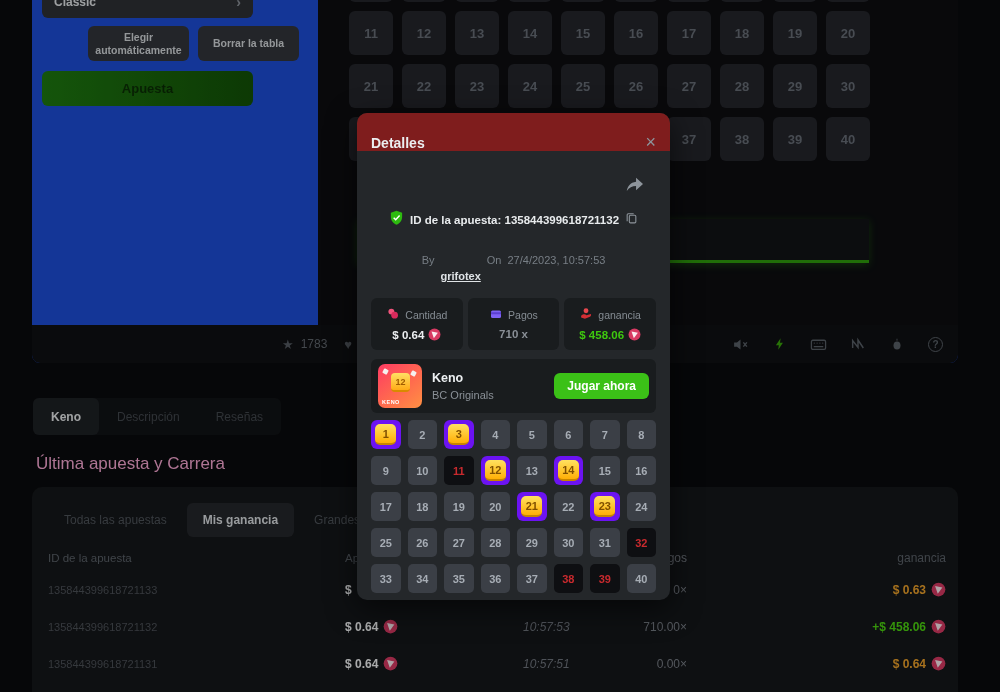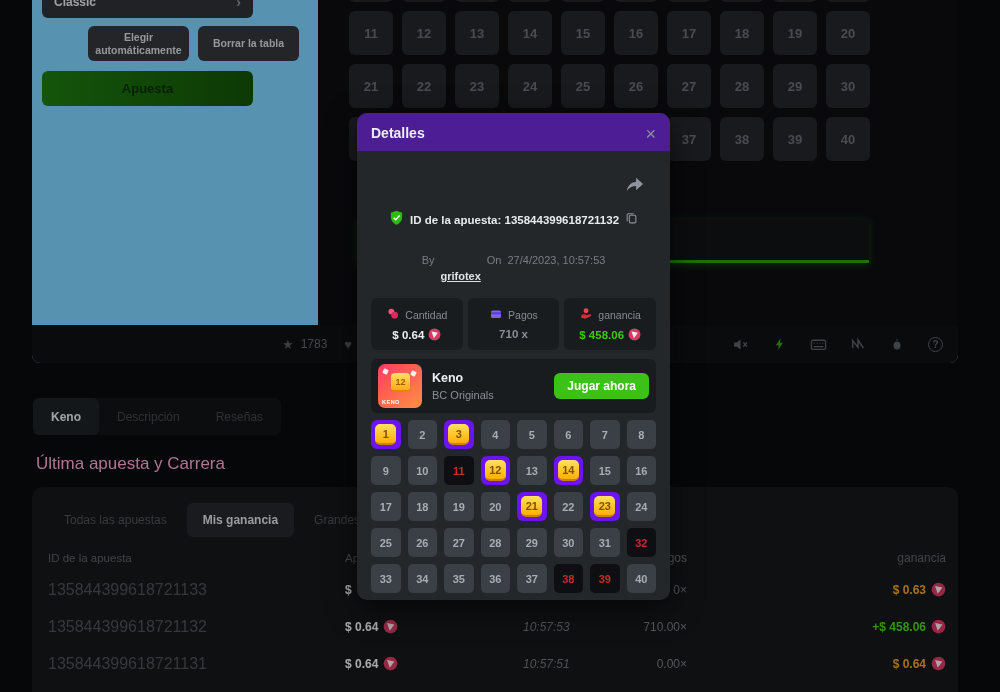--- a/index.html
+++ b/index.html
@@ -1,21 +1,21 @@
 <!DOCTYPE html>
 <html><head>
 <meta charset="utf-8">
 <style>
   * { margin:0; padding:0; box-sizing:border-box; }
   html,body { width:1000px; height:692px; overflow:hidden; }
   body { position:relative; background:#0a0b0d; font-family:"Liberation Sans",sans-serif; }
 
   
   .game-area { position:absolute; left:32px; top:0; width:926px; height:363px;
-               background:#7dd3fc; border-radius:0 0 8px 8px; }
+               background:#1d4ed8; border-radius:0 0 8px 8px; }
   .board-bg { position:absolute; left:286px; top:0; width:640px; height:325px; background:#0d0e11; }
 
   .classic-select { position:absolute; left:10px; top:-14px; width:211px; height:32px;
     background:#2e3136; border-radius:6px; display:flex; align-items:center;
     padding:0 12px; color:#e3e6e8; font-size:12px; font-weight:bold; }
   .classic-select .chev { margin-left:auto; color:#8b9198; font-size:14px; }
 
   .btn-row { position:absolute; left:10px; top:26px; width:211px; display:flex; gap:9px;margin-left:46px; }
   .gray-btn { flex:1; height:35px; background:#33363c; border:none; border-radius:6px;
     color:#d4d8db; font-size:10.5px; font-weight:bold; line-height:1.15;
@@ -52,34 +52,34 @@
 
   
   .table-panel { position:absolute; left:32px; top:487px; width:926px; height:205px;
     background:#15171a; border-radius:10px 10px 0 0; padding:16px 0 0 0; }
   .t-tabs { display:flex; gap:4px; margin-left:16px; }
   .ttab { padding:10px 16px; font-size:12px; color:#4f555b; border-radius:6px; cursor:pointer; }
   .ttab.active { background:#25282c; color:#dbdfe2; font-weight:bold; }
   .t-row { display:grid; grid-template-columns:297px 178px 60px 104px 1fr;
     align-items:center; height:37px; padding:0 12px 0 16px; }
   .t-head { height:26px; margin-top:8px; color:#5c636a; font-size:11.5px; }
-  .c-id { color:#4d5258; font-size:16px; }
+  .c-id { color:#4d5258; font-size:11px; }
   .c-amt { display:flex; align-items:center; gap:5px; color:#f2f4f5; font-size:12px; }
   .c-amt b { font-weight:bold; }
   .c-time { color:#70767e; font-size:12px;font-style:italic; }
   .c-pay, .h-pay { text-align:right; color:#787e86; font-size:12px; white-space:nowrap; }
   .c-prof, .h-prof { display:flex; align-items:center; justify-content:flex-end; gap:5px; font-size:12px; }
   .h-prof { color:#5c636a; }
   .c-prof b { font-weight:bold; }
 
   
   .dim { position:absolute; inset:0; background:rgba(0,0,0,.3); z-index:10; }
   .modal { position:absolute; left:357px; top:113px; width:313px; height:487px; z-index:20;
     background:#24272a; border-radius:10px; overflow:hidden; box-shadow:0 8px 30px rgba(0,0,0,.6); }
-  .m-head { height:38px; background:#4c1d95; display:flex; align-items:flex-start; padding:12px 14px; }
+  .m-head { height:38px; background:#7f1d1d; display:flex; align-items:flex-end; padding:0 14px; }
   .m-title { color:#ebeef0; font-size:14px; font-weight:bold; }
   .m-close { margin-left:auto; color:#8d949b; font-size:18px; cursor:pointer; line-height:1; }
   .m-body { padding:0 14px; }
   .share-row { display:flex; justify-content:flex-end; padding:26px 12px 0 0; }
   .id-row { margin-top:12px; display:flex; align-items:center; justify-content:center; gap:6px; }
   .id-text { color:#e8ebed; font-size:11.5px; font-weight:bold; }
   .by-row { margin-top:7px; display:flex; align-items:center; justify-content:center; gap:6px; font-size:11px; }
   .muted { color:#777e85; }
   .uname { color:#dfe3e6; font-weight:bold; text-decoration:underline; cursor:pointer;margin-top:33px; }
 

